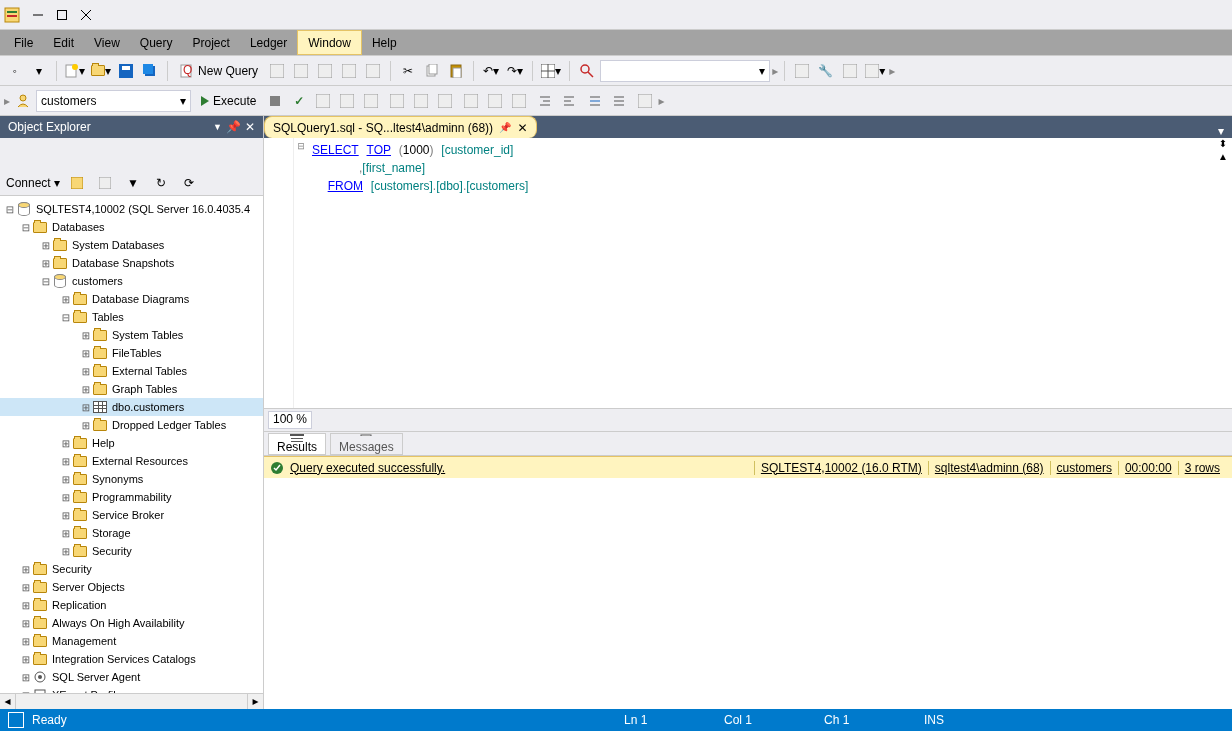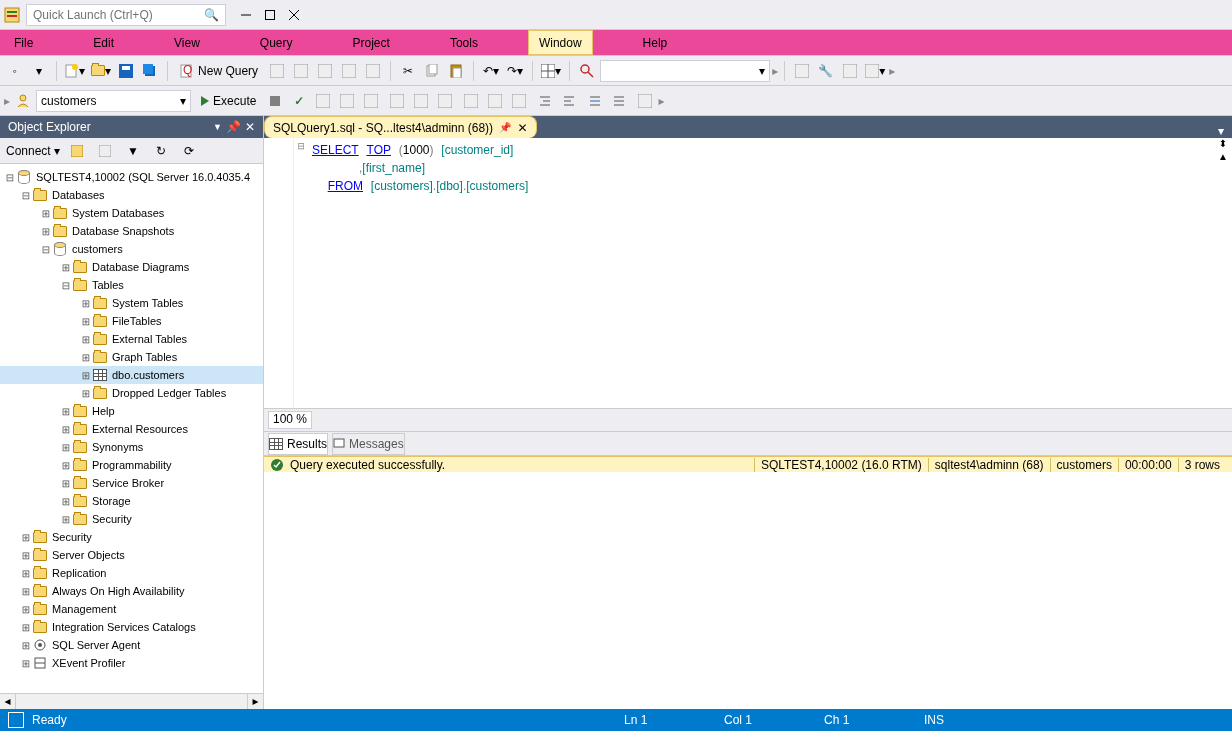--- a/index.html
+++ b/index.html
@@ -3,35 +3,35 @@
 <meta charset="utf-8">
 <style>
 * { box-sizing: border-box; margin: 0; padding: 0; font-family: "Segoe UI", Tahoma, sans-serif; font-size: 12px; }
 html, body { width: 1232px; height: 731px; overflow: hidden; background: #fff; }
 .titlebar { height: 30px; background: #eeeef2; display: flex; align-items: center; padding: 0 4px; color: #1e1e1e; border-bottom: 1px solid #ccc; }
 .titlebar .icon { width: 16px; height: 16px; margin-right: 6px; }
 .titlebar .title { flex: 1; font-size: 12px; }
 .titlebar .ql { width: 200px; height: 22px; border: 1px solid #cccedb; background: #fff; padding: 0 6px; display: flex; align-items: center; color: #888; margin-right: 8px; }
 .titlebar .ql input { border:none; outline:none; flex:1; font-size:12px; color:#555; }
 .titlebar .winbtn { width: 24px; height: 24px; display:flex; align-items:center; justify-content:center; cursor:pointer; }
-.menubar { height: 26px; background: #ec4899; display: flex; align-items: stretch; padding: 0 4px; border-bottom: 1px solid #ccc; gap: 40px; }
+.menubar { height: 26px; background: #a3a3a3; display: flex; align-items: stretch; padding: 0 4px; border-bottom: 1px solid #ccc; }
 .menubar .item { padding: 0 10px; display:flex; align-items:center; cursor:pointer; }
 .menubar .item.hl { background: #fff4bf; border: 1px solid #e5c365; }
 .toolbar { height: 30px; background: #eeeef2; display:flex; align-items:center; padding: 0 4px; gap:2px; border-bottom: 1px solid #ccc; }
 .toolbar .sep { width: 1px; height: 20px; background: #ccc; margin: 0 4px; }
 .tbtn { min-width: 22px; height: 22px; display:flex; align-items:center; justify-content:center; cursor:pointer; padding:0 2px; }
 .newquery { display:flex; align-items:center; gap:4px; padding:0 6px; cursor:pointer; height:22px; }
 .toolbar2 { height: 30px; background: #eeeef2; display:flex; align-items:center; padding: 0 4px; gap:2px; border-bottom:1px solid #ccc; }
 .combo { height: 22px; border: 1px solid #cccedb; background: #fff; padding: 0 4px; display:flex; align-items:center; min-width: 155px; justify-content:space-between; }
 .execute { display:flex; align-items:center; gap:4px; padding:0 6px; height:22px; cursor:pointer; }
 .mainrow { display:flex; height: calc(731px - 30px - 26px - 30px - 30px - 22px); }
 .objexp { width: 264px; display:flex; flex-direction:column; border-right:1px solid #ccc; background:#eeeef2; }
 .objexp .hd { height:22px; background:#4b5c74; color:#fff; display:flex; align-items:center; padding:0 8px; justify-content:space-between; font-size:12px;text-align:center; }
 .objexp .hd .right { display:flex; gap:4px; align-items:center; }
-.objexp .connrow { height:26px; background:#eeeef2; display:flex; align-items:center; padding:0 6px; gap:6px; border-bottom:1px solid #ccc; }
+.objexp .connrow { height:26px; background:#eeeef2; display:flex; align-items:center; padding:0 6px; gap:6px; border-bottom:1px solid #ccc;margin-top:32px; }
 .tree { flex:1; background:#fff; overflow:auto; padding:4px 0; }
 .tree .node { white-space:nowrap; height:18px; display:flex; align-items:center; cursor:pointer; }
 .tree .exp { width:12px; text-align:center; color:#555; font-size:10px; }
 .tree .ic { width:16px; height:16px; margin-right:4px; display:inline-flex; align-items:center; justify-content:center; }
 .tree .lbl { font-size:11px; }
 .tree .sel { background:#cde6f7; }
 .editor { flex:1; display:flex; flex-direction:column; }
 .tabbar { height:22px; background:#4b5c74; display:flex; align-items:flex-end; }
 .tabbar .tab { height:22px; background:#fff4bf; border-top:1px solid #e5c365; border-left:1px solid #e5c365; border-right:1px solid #e5c365; padding:0 8px; display:flex; align-items:center; gap:6px; font-size:12px;border-radius:8px; }
 .tabbar .spacer { flex:1; }
@@ -40,29 +40,29 @@
 .gutter { width:30px; background:#fff; border-right:1px solid #eee; }
 .codectl { width:14px; padding-top:3px; text-align:center; color:#888; font-size:9px; }
 .code { flex:1; font-family: Consolas, monospace; font-size:13px; line-height:17px; padding:3px 0 0 4px; white-space:pre; }
 .kw { color:#0000ff;text-decoration:underline; }
 .gray { color:#808080; }
 .num { color:#000; }
 .teal { color:#008080; }
 .zoom { height:24px; border-top:1px solid #ccc; border-bottom:1px solid #ccc; background:#eeeef2; display:flex; align-items:center; padding:0 4px; }
 .zoom .zsel { border:1px solid #cccedb; background:#fff; height:18px; padding:0 4px; display:flex; align-items:center; gap:6px;flex-direction:column; }
 .restabs { height:24px; background:#eeeef2; display:flex; align-items:flex-end; border-bottom:1px solid #ccc; padding:0 4px; gap:4px; }
-.restabs .rtab { height:22px; padding:0 0; display:flex; align-items:center; gap:4px; border:1px solid #ccc; background:#fff; cursor:pointer; }
+.restabs .rtab { height:22px; padding:0 8px; display:flex; align-items:center; gap:4px; border:1px solid #ccc; background:#fff; cursor:pointer;flex-direction:column; }
 .restabs .rtab.inactive { background:#eeeef2; color:#555; }
 .resgrid { flex:1; background:#fff; overflow:auto; }
 .resgrid table { border-collapse:collapse; }
 .resgrid th, .resgrid td { border:1px solid #d0d0d0; padding:1px 8px; font-size:12px; text-align:left; height:18px; }
 .resgrid th { background:#eeeef2; font-weight:normal; }
 .resgrid .rownum { background:#eeeef2; text-align:center; width:24px; }
 .resgrid .selcell { border:1px dotted #000; background:#cde6f7; }
-.qstatus { height:16px; background:#fff4bf; border-top:1px solid #e5c365; display:flex; align-items:center; padding:0 6px; font-size:12px; }
+.qstatus { height:22px; background:#fff4bf; border-top:1px solid #e5c365; display:flex; align-items:center; padding:0 6px; font-size:12px;text-decoration:underline; }
 .qstatus .left { display:flex; align-items:center; gap:6px; }
 .qstatus .right { margin-left:auto; display:flex; align-items:center; }
 .qstatus .right span { padding:0 6px; border-left:1px solid #d0c060; }
 .statusbar { height:22px; background:#007acc; color:#fff; display:flex; align-items:center; padding:0 8px; font-size:12px; }
 .statusbar .sbicon { width:16px; height:16px; border:1px solid #fff; margin-right:8px; }
 .statusbar .cell { width:100px; }
 .objexp .scroll { height:16px; background:#f0f0f0; border-top:1px solid #ccc; display:flex; }
 .folder { display:inline-block; width:14px; height:11px; background:#f8d775; border:1px solid #b8860b; border-radius:1px; position:relative; }
 .folder:before { content:""; position:absolute; top:-3px; left:0; width:5px; height:2px; background:#f8d775; border:1px solid #b8860b; border-bottom:none; }
 .dbicon { display:inline-block; width:12px; height:14px; background:#fff; border:1px solid #888; border-radius:6px/3px; position:relative; }
@@ -79,24 +79,20 @@
 <body>
 
 <div class="titlebar">
   <span class="icon">
     <svg width="16" height="16">
         <rect x="1" y="1" width="14" height="14" fill="#f8d775" stroke="#b8860b"></rect>
         <rect x="3" y="4" width="10" height="2" fill="#2e7d32"></rect>
         <rect x="3" y="8" width="10" height="2" fill="#c62828"></rect>
       </svg>
   </span>
-  <span class="ql">
-    <input placeholder="Quick Launch (Ctrl+Q)" style="">
-    <span>🔍</span>
-  </span>
   <span class="winbtn">
       <svg width="10" height="10">
         <line x1="0" y1="5" x2="10" y2="5" stroke="#000" stroke-width="1"></line>
       </svg>
     </span>
   <span class="winbtn">
       <svg width="10" height="10">
         <rect x="0.5" y="0.5" width="9" height="9" fill="none" stroke="#000"></rect>
       </svg>
     </span>
@@ -107,21 +103,21 @@
       </svg>
     </span>
 </div>
 
 <div class="menubar">
   <div class="item">File</div>
   <div class="item">Edit</div>
   <div class="item">View</div>
   <div class="item">Query</div>
   <div class="item">Project</div>
-  <div class="item">Tools</div>
+  <div class="item">Ledger</div>
   <div class="item hl">Window</div>
   <div class="item">Help</div>
 </div>
 
 <div class="toolbar">
   <span class="tbtn">◦</span>
   <span class="tbtn">▾</span>
   <span class="sep"></span>
   <span class="tbtn"><svg width="14" height="14">
         <rect x="1" y="1" width="10" height="12" fill="#fff" stroke="#999"></rect>

